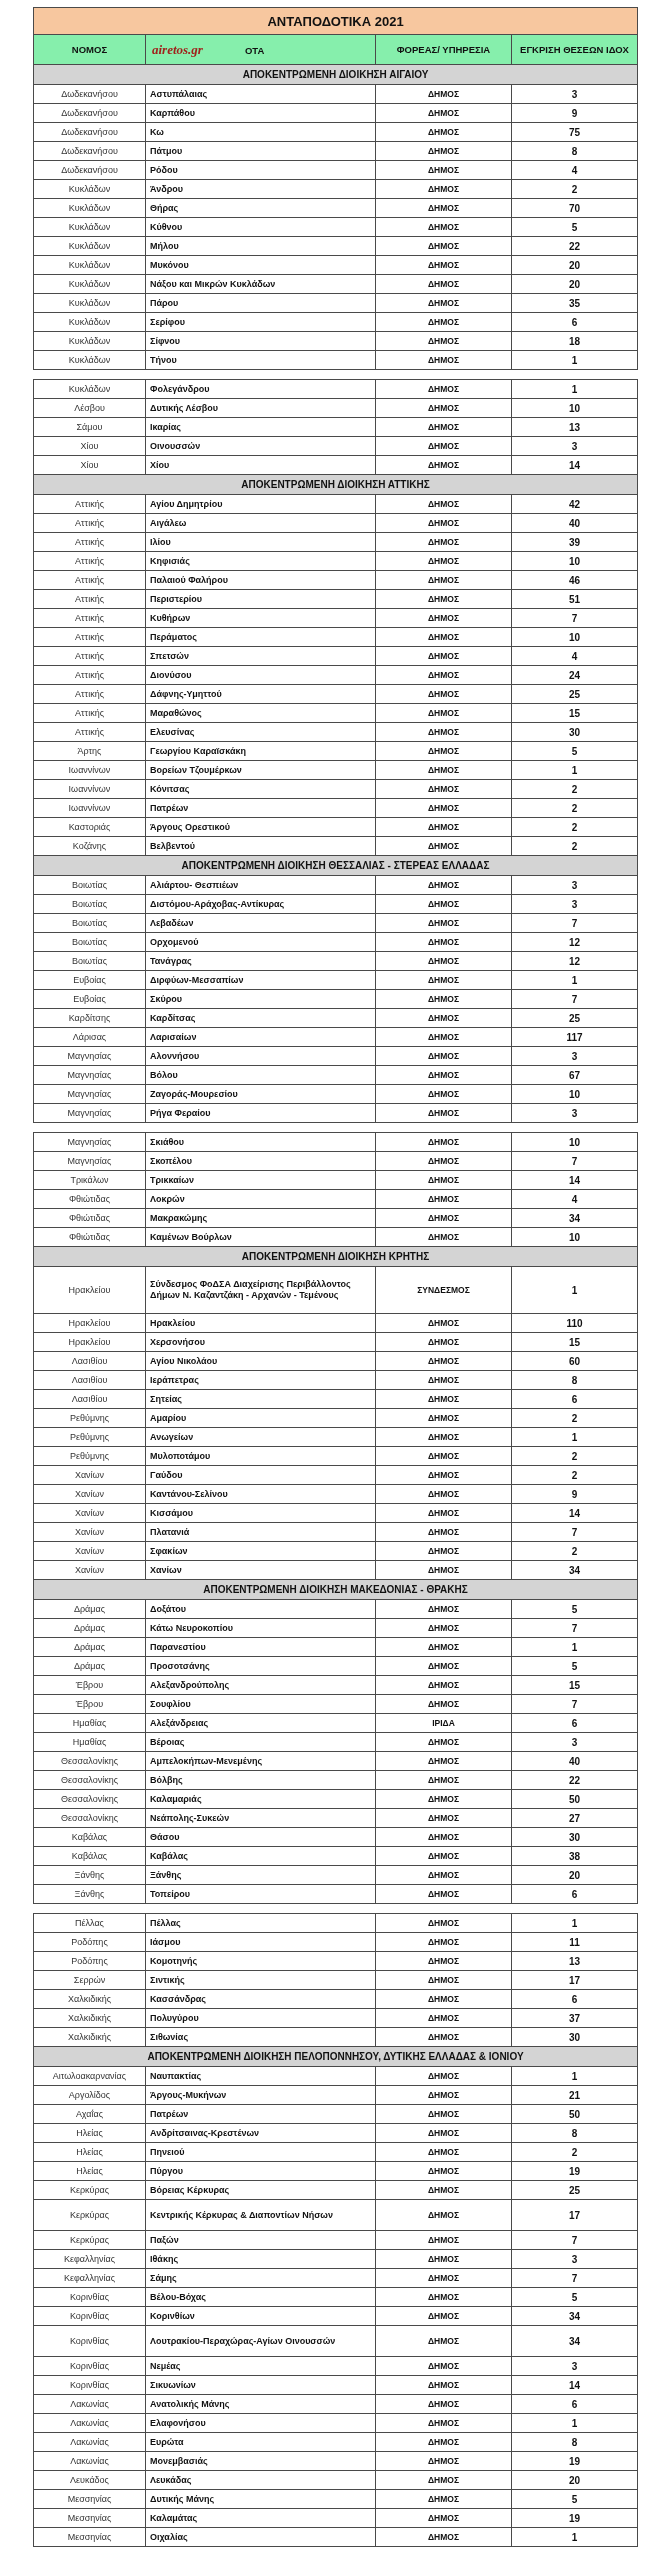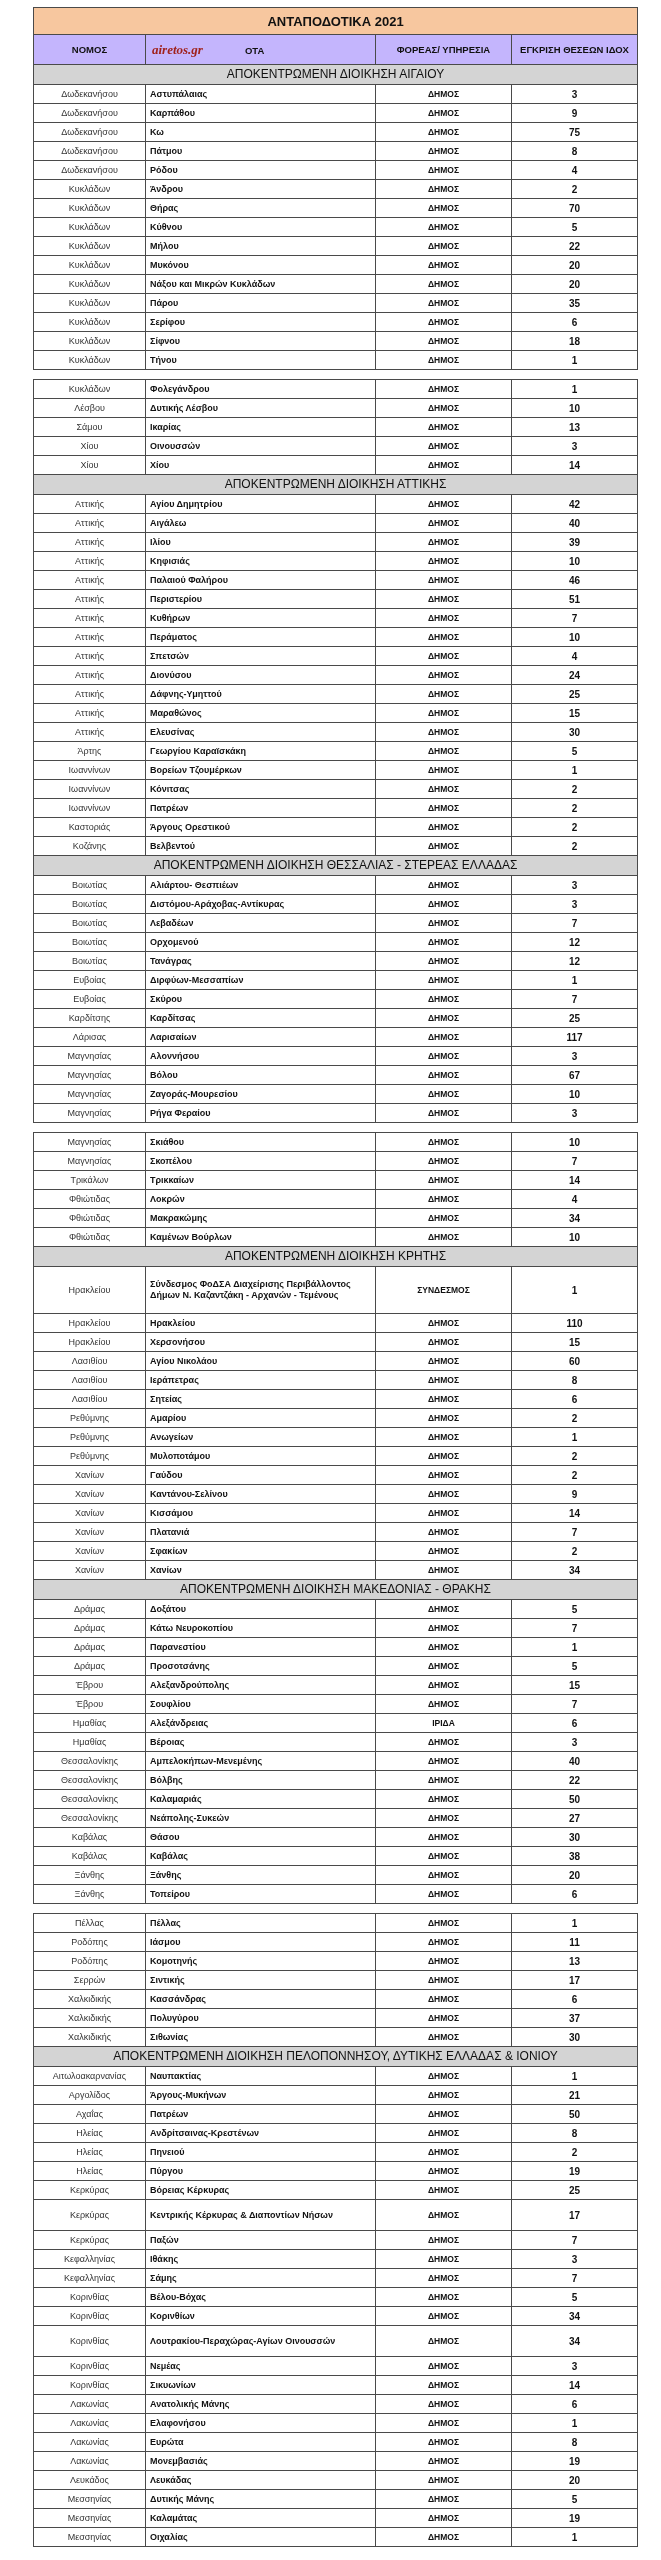--- a/index.html
+++ b/index.html
@@ -2,24 +2,24 @@
 <html><head>
 <meta charset="utf-8">
 <style>
   html, body { margin: 0; padding: 0; background: #ffffff; }
   body { width: 661px; height: 2560px; position: relative; font-family: "Liberation Sans", sans-serif; color: #111; overflow: hidden; }
   .wrap { position: absolute; left: 33px; top: 7px; width: 604px; }
   table { border-collapse: collapse; width: 604px; table-layout: fixed; }
   td, th { border: 1px solid #4a4a4a; padding: 0 4px; font-size: 9px; height: 18px; line-height: 11px; overflow: hidden; }
   col.c1 { width: 112px; } col.c2 { width: 230px; } col.c3 { width: 136px; } col.c4 { width: 126px; }
   .title td { background: #f7c79f; text-align: center; font-weight: bold; font-size: 13px; height: 26px; }
-  .head th { background: #c4b5fd; font-weight: bold; font-size: 9.5px; height: 29px; text-align: center; }
+  .head th { background: #86efac; font-weight: bold; font-size: 9.5px; height: 29px; text-align: center; }
   .head th.ota { text-align: left; }
   .brand { font-family: "Liberation Serif", serif; font-style: italic; font-weight: bold; color: #a0221c; font-size: 13px; margin-right: 42px; margin-left: 2px; }
-  .region td { background: #d4d4d4; text-align: center; font-weight: normal; font-size: 12px; height: 19px; }
+  .region td { background: #d4d4d4; text-align: center; font-weight: bold; font-size: 10px; height: 19px; }
   td.nomos { text-align: center; color: #333; }
   td.ota { font-weight: bold; text-align: left; }
   td.foreas { text-align: center; font-weight: bold; font-size: 8.5px; }
   td.val { text-align: center; font-weight: bold; font-size: 10px; }
   tr.tall td { height: 46px; }
   tr.two td { height: 30px; }
   .gap { height: 9px; }
 </style>
 </head>
 <body>

